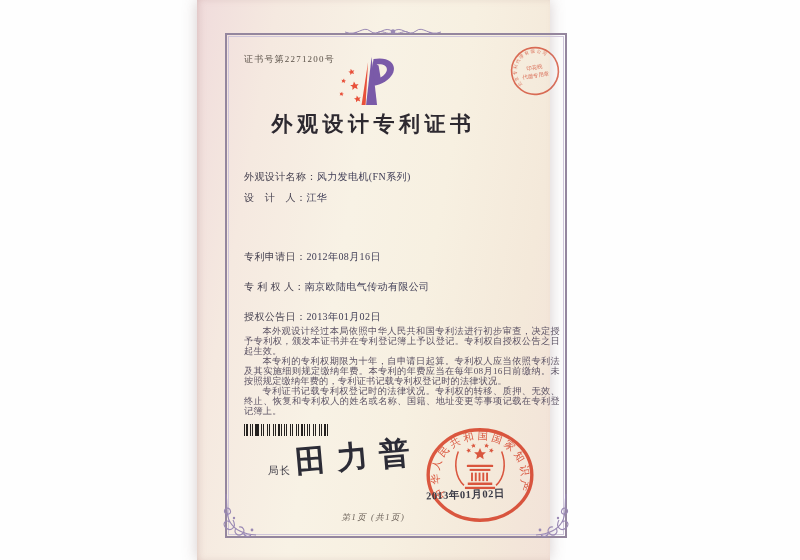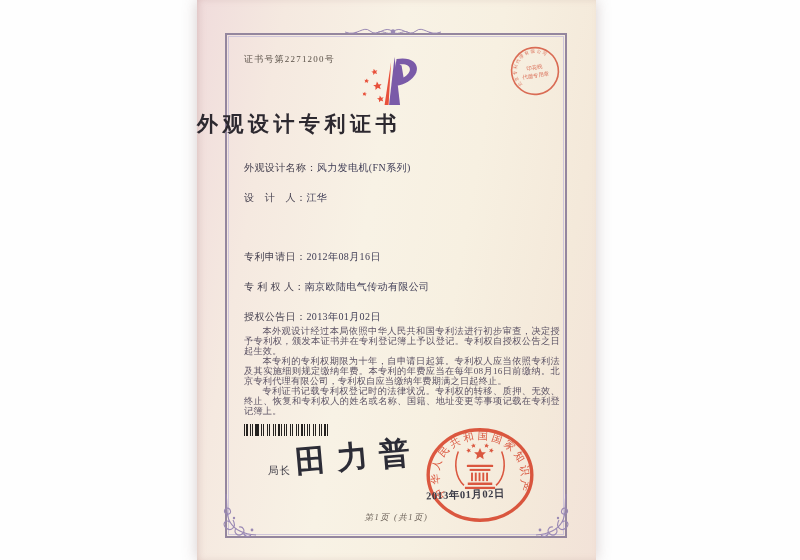--- a/index.html
+++ b/index.html
@@ -1,30 +1,30 @@
 <!DOCTYPE html>
 <html><head>
 <meta charset="utf-8">
 <style>
   html,body{margin:0;padding:0;background:#ffffff;}
   .stage{position:relative;width:800px;height:560px;background:#fefefe;overflow:hidden;
          font-family:"Liberation Serif","DejaVu Serif",serif;}
-  .paper{position:absolute;left:197px;top:0;width:399px;height:560px;
+  .paper{position:absolute;left:197px;top:0;width:353px;height:560px;
          background:linear-gradient(100deg,#f0dcdc 0%,#f5e9e0 18%,#f8f2e5 42%,#f7f0e1 62%,#f4e9da 84%,#f2e2d8 100%);
          box-shadow:0 0 14px rgba(110,80,80,.28), inset 3px 0 8px -3px rgba(160,110,110,.35);}
   .frame{position:absolute;left:28px;top:33px;width:342px;height:505px;box-sizing:border-box;
          border:2px solid #94869e;}
   .frame::before{content:"";position:absolute;inset:1px;border:1px solid #cfc5da;pointer-events:none;}
   .top-orn{position:absolute;left:136px;top:22px;width:120px;height:20px;}
   .corner{position:absolute;width:44px;height:44px;}
   .corner.bl{left:25px;top:494px;}
   .corner.br{left:329px;top:494px;transform:scaleX(-1);}
   .cert-no{position:absolute;left:47px;top:53px;font-size:9px;color:#5a5148;letter-spacing:1.2px;}
   .logo{position:absolute;left:50%;transform:translateX(-52%);top:56px;width:72px;height:52px;}
-  .title{position:absolute;left:0;right:0;top:110px;text-align:left;font-size:21px;font-weight:700;
+  .title{position:absolute;left:0;right:0;top:110px;text-align:center;font-size:21px;font-weight:700;
          letter-spacing:4.5px;color:#2d2930;}
   .field{position:absolute;left:47px;font-size:10px;color:#45404f;letter-spacing:.4px;white-space:nowrap;}
   .field .val{color:#3e3c55;}
   .paras{position:absolute;left:47px;top:326px;width:316px;font-size:9.2px;line-height:10px;
          color:#5b5264;text-align:justify;letter-spacing:.2px;}
   .paras p{margin:0;text-indent:2em;}
   .barcode{position:absolute;left:47px;top:424px;width:86px;height:12px;
      background-image:repeating-linear-gradient(90deg,#24211f 0 1px,transparent 1px 2px,#24211f 2px 3.5px,
      transparent 3.5px 6px,#24211f 6px 6.8px,transparent 6.8px 8px,#24211f 8px 9px,transparent 9px 11.5px);}
   .director{position:absolute;left:71px;top:464px;font-size:10.5px;color:#3c3a44;letter-spacing:1px;font-family:Liberation Serif, serif;}
@@ -107,39 +107,39 @@
         <use href="#lstar" transform="translate(14,16) scale(1.1) rotate(-15)"></use>
         <use href="#lstar" transform="translate(6,25) scale(0.85) rotate(10)"></use>
         <use href="#lstar" transform="translate(17,30) scale(1.5) rotate(-8)"></use>
         <use href="#lstar" transform="translate(4,38) scale(0.8) rotate(14)"></use>
         <use href="#lstar" transform="translate(20,43) scale(1.2) rotate(-12)"></use>
       </g>
     </svg>
 
     <div class="title">外观设计专利证书</div>
 
-    <div class="field" style="top:161px">
+    <div class="field" style="top:170px">
       <span>外观设计名称：</span><span class="val">风力发电机(FN系列)</span>
     </div>
     <div class="field" style="top:191px">
       <span>设　计　人：</span><span class="val">江华</span>
     </div>
     <div class="field" style="top:250px">
       <span>专利申请日：</span><span class="val">2012年08月16日</span>
     </div>
     <div class="field" style="top:280px">
       <span>专 利 权 人：</span><span class="val">南京欧陆电气传动有限公司</span>
     </div>
     <div class="field" style="top:310px">
       <span>授权公告日：</span><span class="val">2013年01月02日</span>
     </div>
 
     <div class="paras">
       <p>本外观设计经过本局依照中华人民共和国专利法进行初步审查，决定授予专利权，颁发本证书并在专利登记簿上予以登记。专利权自授权公告之日起生效。</p>
-      <p>本专利的专利权期限为十年，自申请日起算。专利权人应当依照专利法及其实施细则规定缴纳年费。本专利的年费应当在每年08月16日前缴纳。北京专利代理有限公司，专利权自应当缴纳年费期满之日起终止。</p>
+      <p>本专利的专利权期限为十年，自申请日起算。专利权人应当依照专利法及其实施细则规定缴纳年费。本专利的年费应当在每年08月16日前缴纳。未按照规定缴纳年费的，专利证书记载专利权登记时的法律状况。</p>
       <p>专利证书记载专利权登记时的法律状况。专利权的转移、质押、无效、终止、恢复和专利权人的姓名或名称、国籍、地址变更等事项记载在专利登记簿上。</p>
     </div>
 
     <div class="barcode"></div>
 
     <div class="director">局长</div>
     <div class="signature">田力普</div>
 
     <svg class="seal" viewBox="0 0 120 104">
       <defs>

